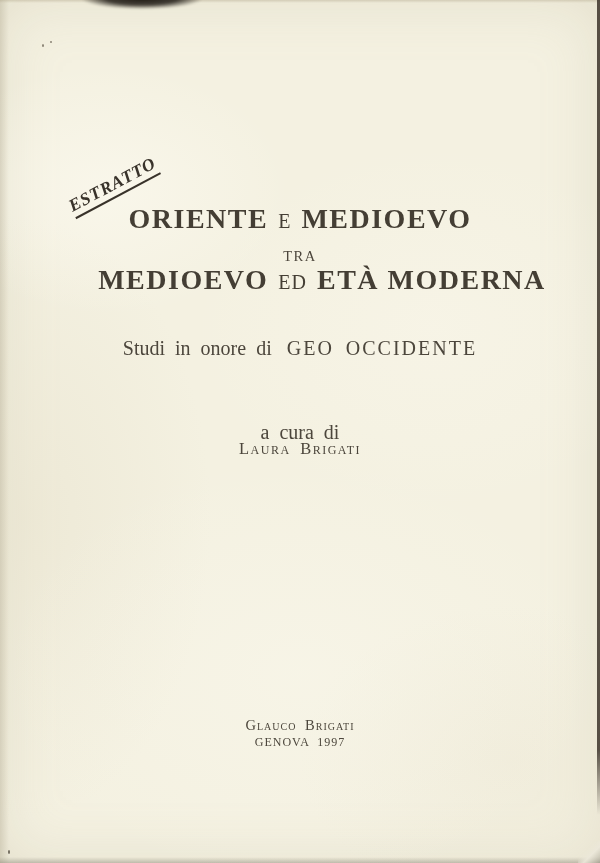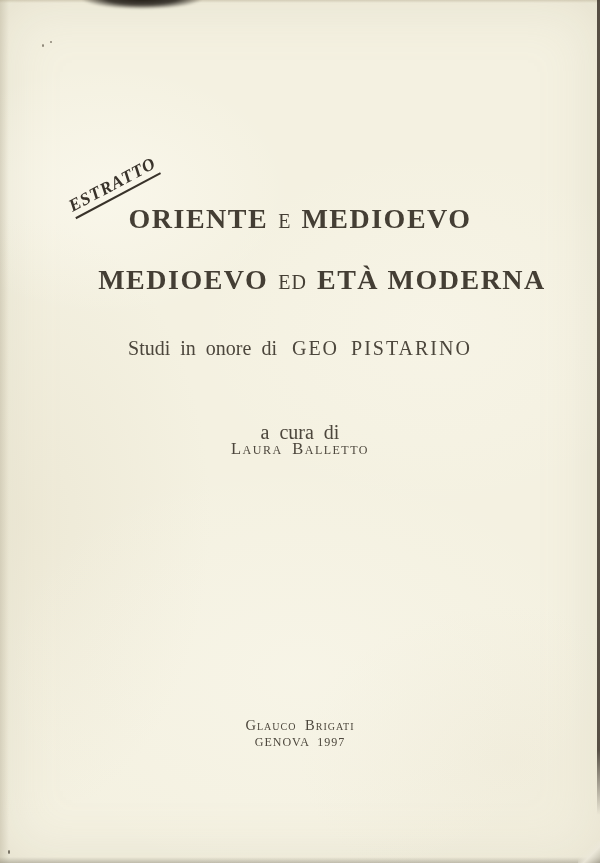--- a/index.html
+++ b/index.html
@@ -106,27 +106,28 @@
   <div class="speck s3"></div>
 
   <div class="stamp">
     <span class="stamp-text">ESTRATTO</span>
   </div>
 
   <div class="centered line1">
     <span class="title-big">ORIENTE</span><span class="conj">E</span><span class="title-big">MEDIOEVO</span>
   </div>
 
+  <div class="centered line2">TRA</div>
 
   <div class="centered line3">
     <span class="title-big">MEDIOEVO</span><span class="conj">ED</span><span class="title-big">ETÀ MODERNA</span>
   </div>
 
   <div class="centered subtitle">
-    <span class="prefix">Studi in onore di</span><span class="honoree">GEO PISTARINO</span>
+    <span class="prefix">Studi in onore di</span><span class="honoree">GEO OCCIDENTE</span>
   </div>
 
   <div class="centered editor-prefix">a cura di</div>
-  <div class="centered editor-name">Laura Balletto</div>
+  <div class="centered editor-name">Laura Brigati</div>
 
   <div class="centered publisher">Glauco Brigati</div>
   <div class="centered place-year">GENOVA 1997</div>
 </div>
 
 </body></html>

